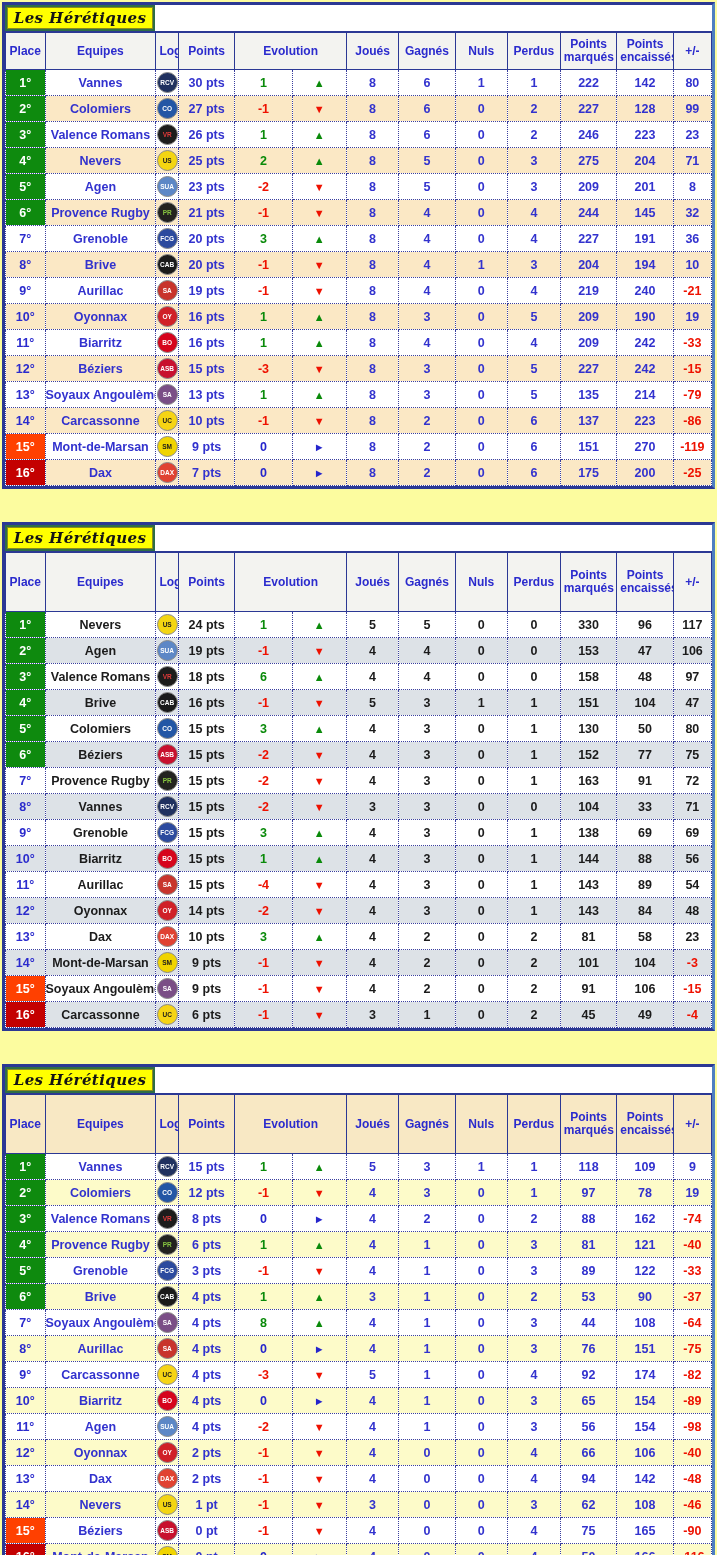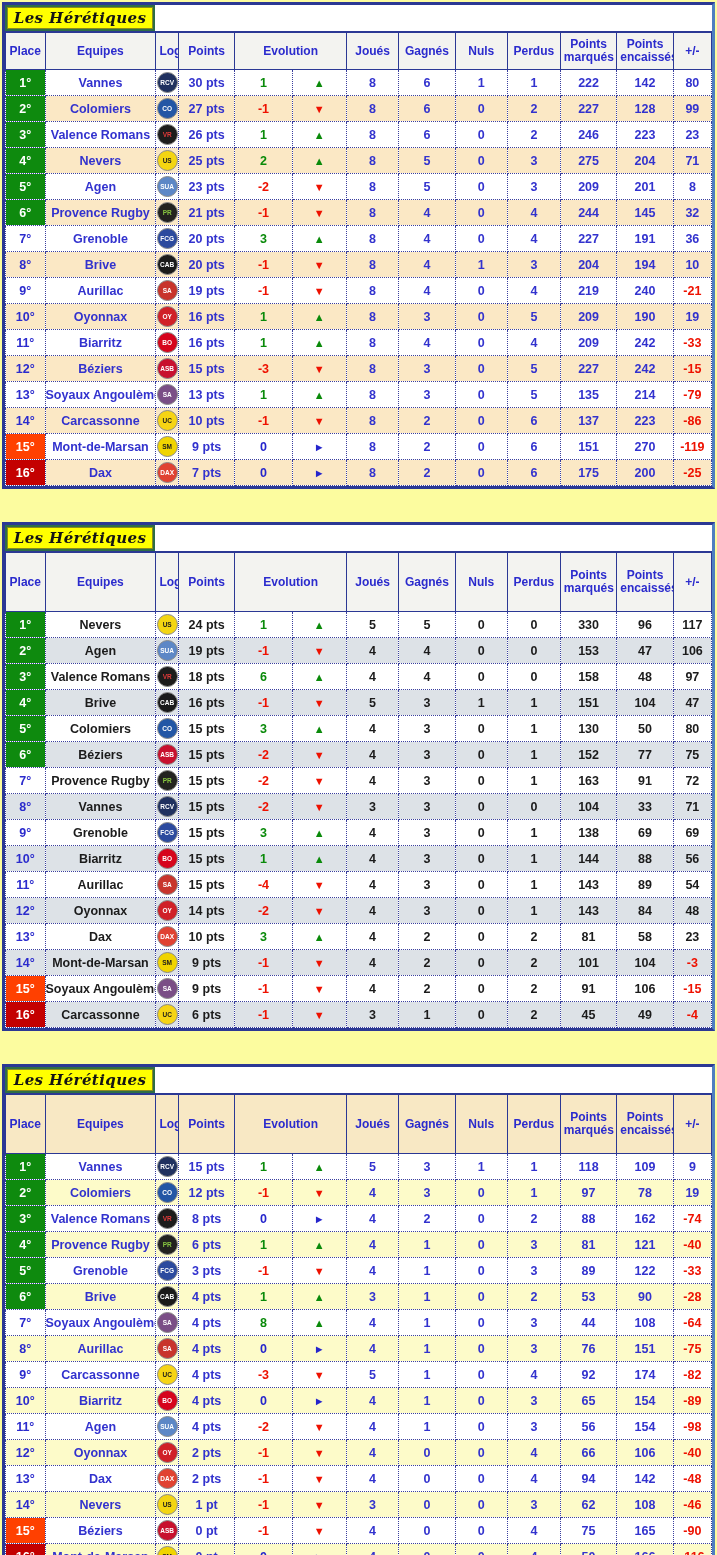--- a/index.html
+++ b/index.html
@@ -746,21 +746,21 @@
           <td class="logo"><span class="badge" style="background: rgb(26, 26, 26); color: rgb(255, 255, 255);">CAB</span></td>
           <td class="num">4 pts</td>
           <td class="num pos">1</td>
           <td class="arr pos">▲</td>
           <td class="num">3</td>
           <td class="num">1</td>
           <td class="num">0</td>
           <td class="num">2</td>
           <td class="num">53</td>
           <td class="num">90</td>
-          <td class="num negv">-28</td>
+          <td class="num negv">-37</td>
         </tr>
         <tr>
           <td class="place pp">7°</td>
           <td class="team">Soyaux Angoulème</td>
           <td class="logo"><span class="badge" style="background: rgb(122, 78, 134); color: rgb(255, 255, 255);">SA</span></td>
           <td class="num">4 pts</td>
           <td class="num pos">8</td>
           <td class="arr pos">▲</td>
           <td class="num">4</td>
           <td class="num">1</td>

